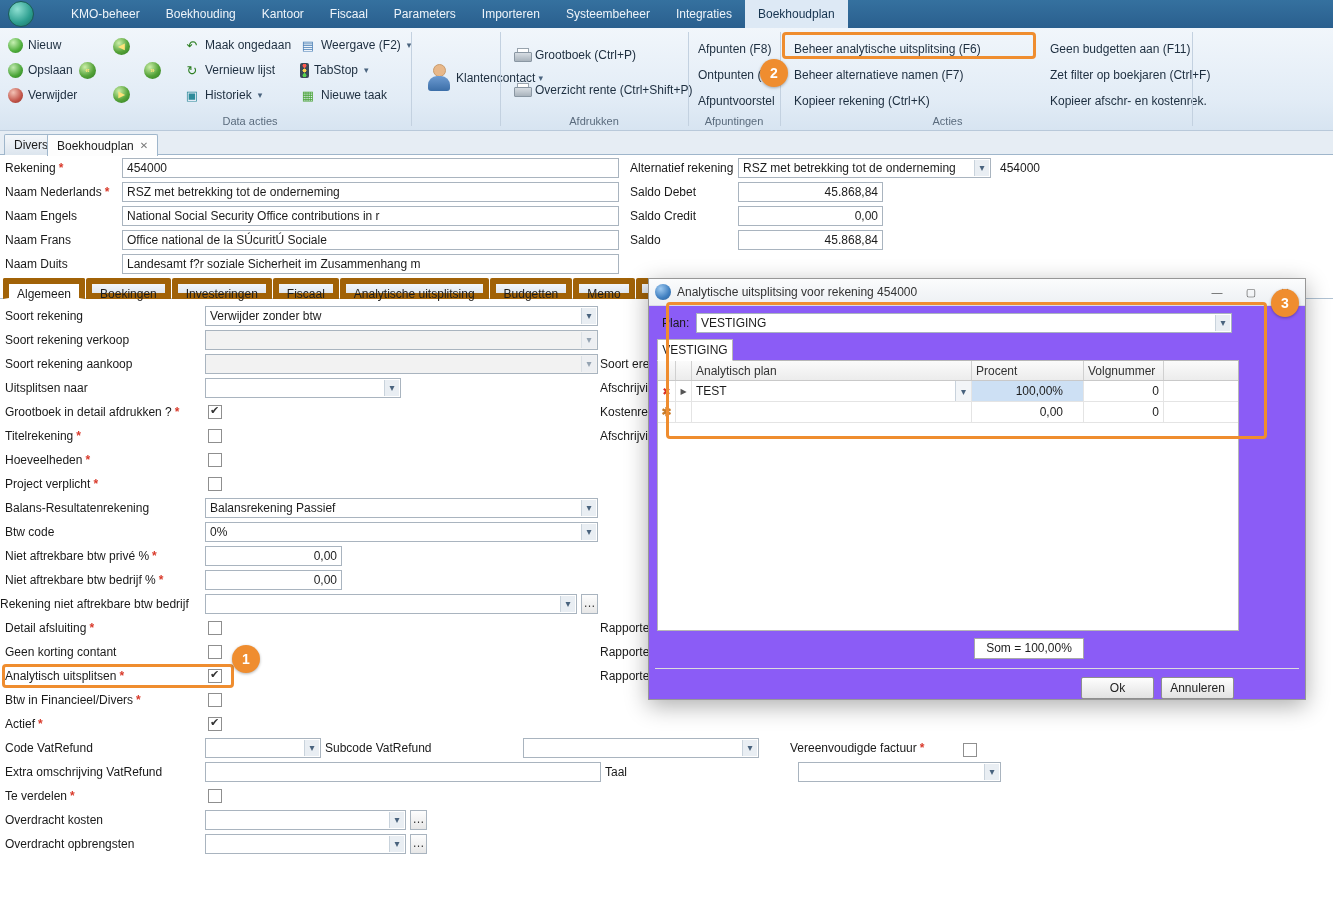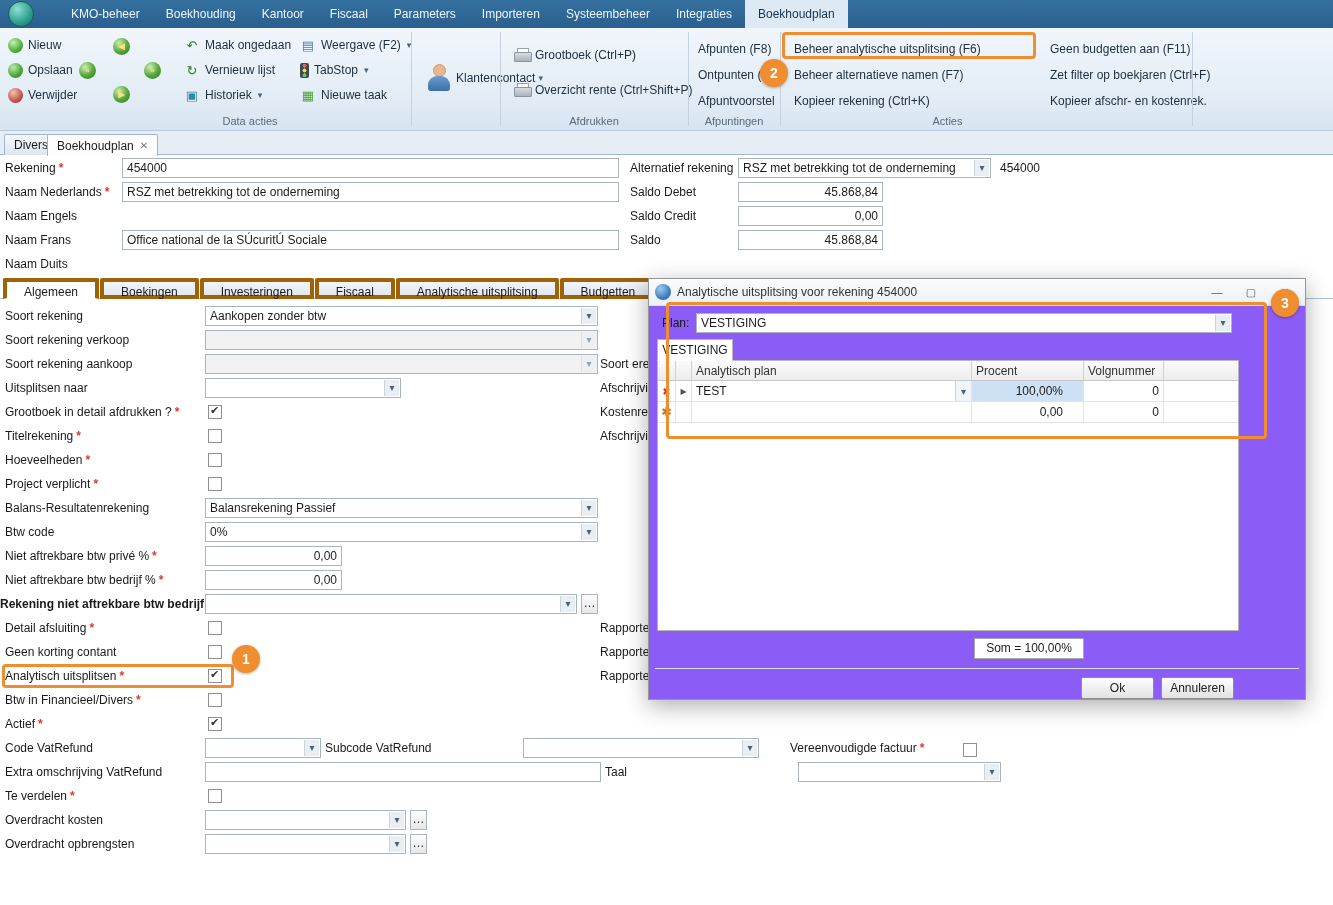--- a/index.html
+++ b/index.html
@@ -56,21 +56,21 @@
   .tselect.dis{background:#f2f2f2}
   .tselect.dis .dd{opacity:.55}
   .cb{position:absolute;width:14px;height:14px;border:1px solid #8f8f8f;background:#fff}
   .cb.checked::after{content:"✔";position:absolute;left:1px;top:-2px;font-size:11px;color:#333}
   .ell{position:absolute;width:17px;height:20px;border:1px solid #a9b4bf;background:linear-gradient(#fdfdfd,#e7e7e7);text-align:center;line-height:16px;color:#333}
   .ell::before{content:"…"}
   .req{color:#d93a2b;font-style:normal;margin-left:3px;font-weight:bold}
 
   
   .tabstrip{position:absolute;top:278px;left:0;right:0;height:21px;padding-left:3px;border-bottom:1px solid #b0c2d3}
-  .ftab{display:inline-block;height:21px;line-height:20px;padding:0 17px;background:linear-gradient(#f2f5f9,#e0e7ef);border:4px solid #a16207;border-radius:2px 2px 0 0;margin-right:1px;cursor:default;position:relative}
+  .ftab{display:inline-block;height:21px;line-height:20px;padding:0 8px;background:linear-gradient(#f2f5f9,#e0e7ef);border:6px solid #a16207;border-radius:2px 2px 0 0;margin-right:1px;cursor:default;position:relative}
   .ftab.active{background:#fff;border-bottom:1px solid #fff;z-index:2}
 
   .form-layer{position:absolute;inset:0}
   .clip{overflow:hidden;width:63px}
 
   
   .dialog{position:absolute;left:648px;top:278px;width:658px;height:422px;background:#8b5cf6;border:1px solid #979797;box-shadow:0 6px 22px rgba(0,0,0,.32);z-index:150}
   .dlg-titlebar{position:absolute;left:0;top:0;right:0;height:27px;display:flex;align-items:center;gap:6px;padding:0 6px;background:linear-gradient(#fbfcfd,#edf0f3);border-bottom:1px solid #d8dde2}
   .dlg-icon{width:16px;height:16px;border-radius:50%;background:radial-gradient(circle at 35% 30%,#9ec9f0,#3f7fc0 60%,#2a5e96);flex:0 0 auto}
   .dlg-title{flex:1;color:#333;white-space:nowrap;overflow:hidden}
@@ -237,43 +237,45 @@
         <span>Boekhoudplan</span>
         <span class="closex"></span>
       </div>
   </div>
 
   <div class="flabel" style="left:5px;top:158px">Rekening<i class="req">*</i></div>
   <div class="tinput" style="left:122px;top:158px;width:497px">454000</div>
   <div class="flabel" style="left:5px;top:182px">Naam Nederlands<i class="req">*</i></div>
   <div class="tinput" style="left:122px;top:182px;width:497px">RSZ met betrekking tot de onderneming</div>
   <div class="flabel" style="left:5px;top:206px">Naam Engels</div>
+  <div class="tinput" style="left:122px;top:206px;width:497px">National Social Security Office contributions in r</div>
   <div class="flabel" style="left:5px;top:230px">Naam Frans</div>
   <div class="tinput" style="left:122px;top:230px;width:497px">Office national de la SÚcuritÚ Sociale</div>
   <div class="flabel" style="left:5px;top:254px">Naam Duits</div>
+  <div class="tinput" style="left:122px;top:254px;width:497px">Landesamt f?r soziale Sicherheit im Zusammenhang m</div>
 
   <div class="flabel" style="left:630px;top:158px">Alternatief rekening</div>
   <div class="tselect" style="left:738px;top:158px;width:253px">
       <span class="val">RSZ met betrekking tot de onderneming</span>
       <span class="dd"></span>
     </div>
   <div class="flabel" style="left:1000px;top:158px">454000</div>
   <div class="flabel" style="left:630px;top:182px">Saldo Debet</div>
   <div class="tinput num" style="left:738px;top:182px;width:145px">45.868,84</div>
   <div class="flabel" style="left:630px;top:206px">Saldo Credit</div>
   <div class="tinput num" style="left:738px;top:206px;width:145px">0,00</div>
   <div class="flabel" style="left:630px;top:230px">Saldo</div>
   <div class="tinput num" style="left:738px;top:230px;width:145px">45.868,84</div>
 
   <div class="tabstrip"><div class="ftab active">Algemeen</div><div class="ftab">Boekingen</div><div class="ftab">Investeringen</div><div class="ftab">Fiscaal</div><div class="ftab">Analytische uitsplitsing</div><div class="ftab">Budgetten</div><div class="ftab">Memo</div><div class="ftab">Interne memo</div></div>
 
   <div class="form-layer">
       <div class="flabel" style="left: 5px; top: 306px;">Soort rekening</div>
       <div class="tselect" style="left: 205px; top: 306px; width: 393px;">
-        <div class="val">Aankopen zonder btw</div>
+        <div class="val">Verwijder zonder btw</div>
         <div class="dd"></div>
       </div>
       <div class="flabel" style="left: 5px; top: 330px;">Soort rekening verkoop</div>
       <div class="tselect dis" style="left: 205px; top: 330px; width: 393px;">
         <div class="val"></div>
         <div class="dd"></div>
       </div>
       <div class="flabel" style="left: 5px; top: 354px;">Soort rekening aankoop</div>
       <div class="tselect dis" style="left: 205px; top: 354px; width: 393px;">
         <div class="val"></div>
@@ -299,21 +301,21 @@
       </div>
       <div class="flabel" style="left: 5px; top: 522px;">Btw code</div>
       <div class="tselect" style="left: 205px; top: 522px; width: 393px;">
         <div class="val">0%</div>
         <div class="dd"></div>
       </div>
       <div class="flabel" style="left: 5px; top: 546px;">Niet aftrekbare btw privé %<i class="req">*</i></div>
       <div class="tinput num" style="left: 205px; top: 546px; width: 137px;">0,00</div>
       <div class="flabel" style="left: 5px; top: 570px;">Niet aftrekbare btw bedrijf %<i class="req">*</i></div>
       <div class="tinput num" style="left: 205px; top: 570px; width: 137px;">0,00</div>
-      <div class="flabel" style="left: 0; top: 594px; font-weight: bold;">Rekening niet aftrekbare btw bedrijf</div>
+      <div class="flabel" style="left: 0; top: 594px;">Rekening niet aftrekbare btw bedrijf</div>
       <div class="tselect" style="left: 205px; top: 594px; width: 372px;">
         <div class="val"></div>
         <div class="dd"></div>
       </div>
       <div class="ell" style="left: 581px; top: 594px;"></div>
       <div class="flabel" style="left: 5px; top: 618px;">Detail afsluiting<i class="req">*</i></div>
       <div class="cb" style="left: 208px; top: 621px;"></div>
       <div class="flabel" style="left: 5px; top: 642px;">Geen korting contant</div>
       <div class="cb" style="left: 208px; top: 645px;"></div>
       <div class="flabel" style="left: 5px; top: 666px;">Analytisch uitsplitsen<i class="req">*</i></div>

